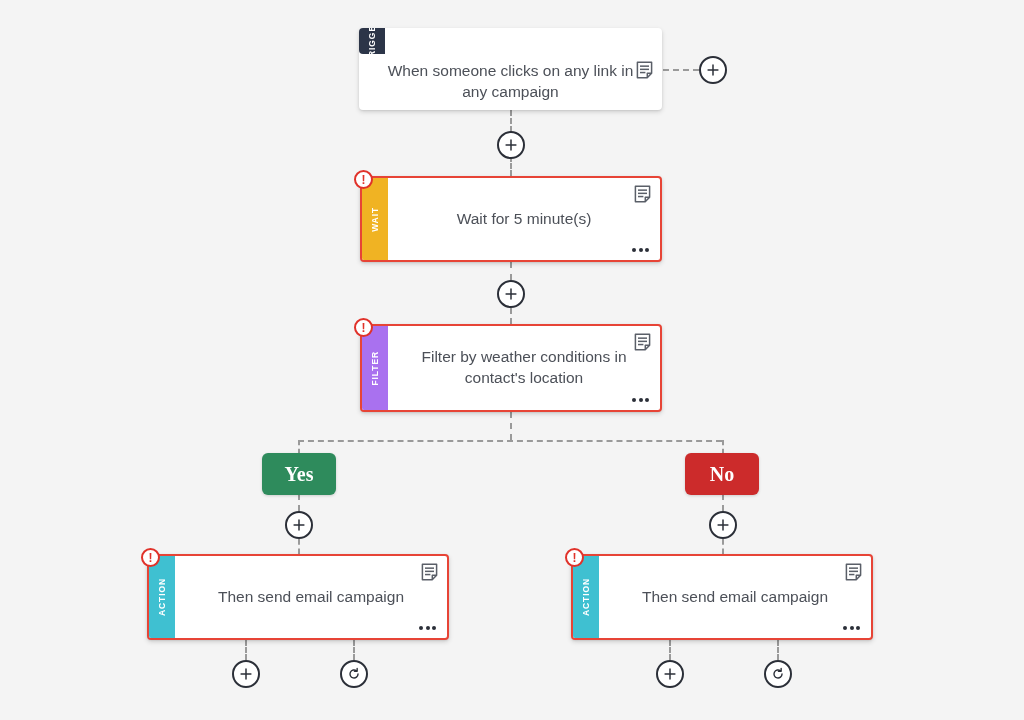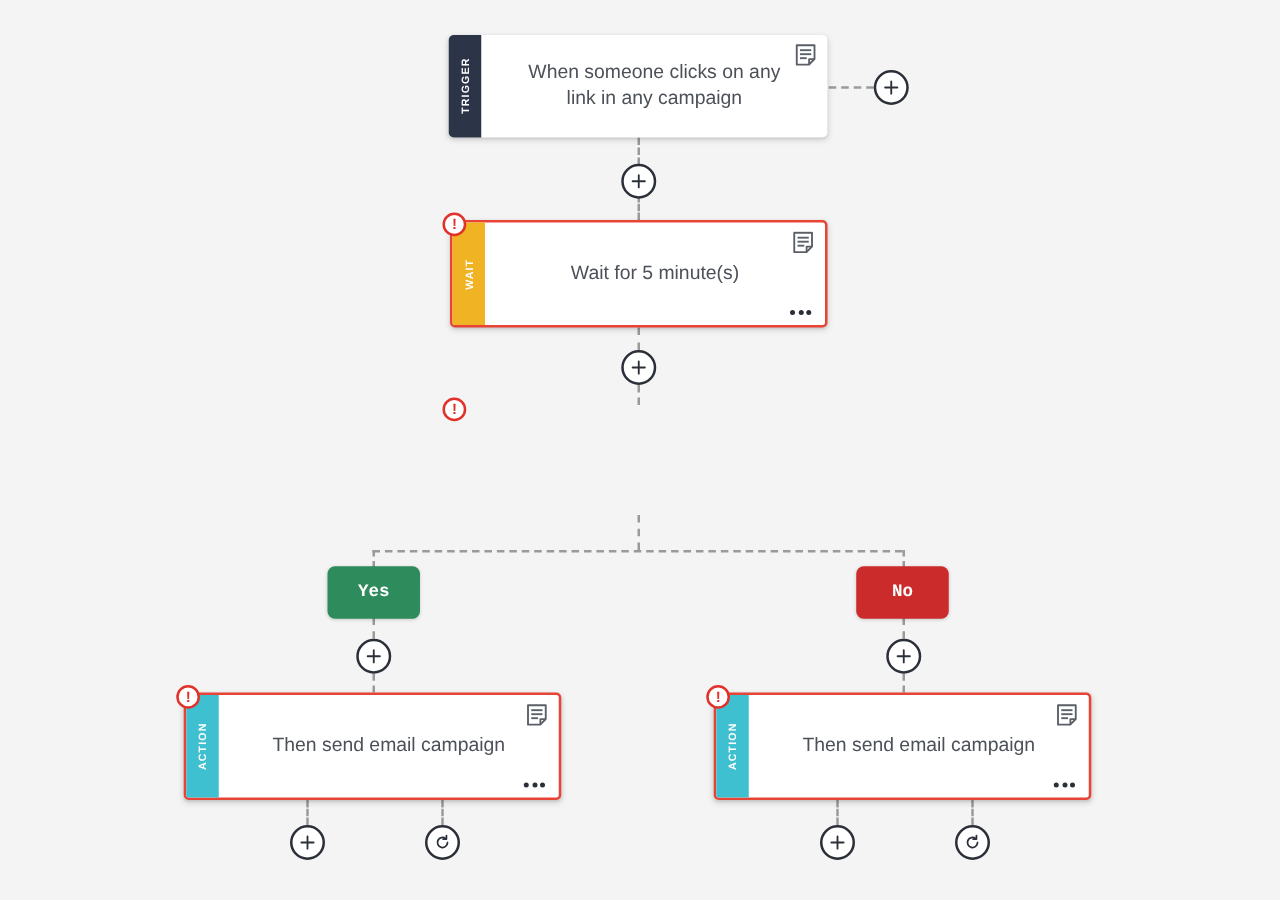--- a/index.html
+++ b/index.html
@@ -159,25 +159,25 @@
 
   
   .branch-pill {
     position: absolute;
     height: 42px;
     border-radius: 6px;
     display: flex;
     align-items: center;
     justify-content: center;
     color: #ffffff;
-    font-size: 14px;
+    font-size: 20px;
     font-weight: bold;
     z-index: 4;
     cursor: pointer;
-    font-family: Liberation Mono, monospace;
+    font-family: Liberation Serif, serif;
     box-shadow: 0 1px 3px rgba(0,0,0,0.16);
   }
 </style>
 </head>
 <body>
 
 <div id="canvas">
 
   <div class="conn-v" style="left:510px; top:110px; height:30px;"></div>
   <div class="conn-v" style="left:510px; top:156px; height:20px;"></div>
@@ -200,21 +200,21 @@
 
   <div class="conn-v" style="left:722px; top:494px; height:17px;"></div>
   <div class="conn-v" style="left:722px; top:539px; height:15px;"></div>
 
   <div class="conn-v" style="left:245px; top:640px; height:20px;"></div>
   <div class="conn-v" style="left:353px; top:640px; height:20px;"></div>
 
   <div class="conn-v" style="left:669px; top:640px; height:20px;"></div>
   <div class="conn-v" style="left:777px; top:640px; height:20px;"></div>
 
-  <div class="node plain" style="left:359px; top:28px; width:303px; height:82px;">
+  <div class="node plain" style="left:359px; top:28px; width:303px; height:82px;flex-direction:column;">
     <div class="node-stripe" style="background:#2c3548;">
       <span class="stripe-text">TRIGGER</span>
     </div>
     <div class="node-body">
       <div class="node-title">When someone clicks on any link in any campaign</div>
       <span class="note-icon">
         <svg viewBox="0 0 17 18" width="17" height="18" aria-hidden="true">
           <path d="M1.4 1.2 H15.6 V12.2 L11.2 16.7 H1.4 Z" fill="#ffffff" stroke="#5a5f68" stroke-width="1.5" stroke-linejoin="round"></path>
           <path d="M11.3 16.6 V12.3 H15.5" fill="none" stroke="#5a5f68" stroke-width="1.5" stroke-linejoin="round"></path>
           <rect x="4" y="4.4" width="9" height="1.5" fill="#5a5f68"></rect>
@@ -262,20 +262,42 @@
   <div class="warn-badge" style="left:354px; top:170px;">
     <span>!</span>
   </div>
 
   <div class="circle-btn" style="left:497px; top:280px;">
     <svg viewBox="0 0 16 16" width="14" height="14" aria-hidden="true">
       <path d="M8 2.4 V13.6 M2.4 8 H13.6" stroke="#2b2f38" stroke-width="1.7" stroke-linecap="round"></path>
     </svg>
   </div>
 
+  <div class="node alert" style="left:360px; top:324px; width:302px; height:88px;">
+    <div class="node-stripe" style="background:#a971ef;">
+      <span class="stripe-text">FILTER</span>
+    </div>
+    <div class="node-body">
+      <div class="node-title">Filter by weather conditions in contact's location</div>
+      <span class="note-icon">
+        <svg viewBox="0 0 17 18" width="17" height="18" aria-hidden="true">
+          <path d="M1.4 1.2 H15.6 V12.2 L11.2 16.7 H1.4 Z" fill="#ffffff" stroke="#5a5f68" stroke-width="1.5" stroke-linejoin="round"></path>
+          <path d="M11.3 16.6 V12.3 H15.5" fill="none" stroke="#5a5f68" stroke-width="1.5" stroke-linejoin="round"></path>
+          <rect x="4" y="4.4" width="9" height="1.5" fill="#5a5f68"></rect>
+          <rect x="4" y="7.6" width="9" height="1.5" fill="#5a5f68"></rect>
+          <rect x="4" y="10.8" width="5.4" height="1.5" fill="#5a5f68"></rect>
+        </svg>
+      </span>
+      <span class="ellipsis">
+          <i></i>
+          <i></i>
+          <i></i>
+        </span>
+    </div>
+  </div>
   <div class="warn-badge" style="left:354px; top:318px;">
     <span>!</span>
   </div>
 
   <div class="branch-pill" style="left:262px; top:453px; width:74px; background:#2e8b5c;">
     <span>Yes</span>
   </div>
 
   <div class="branch-pill" style="left:685px; top:453px; width:74px; background:#cc2b2b;">
     <span>No</span>

